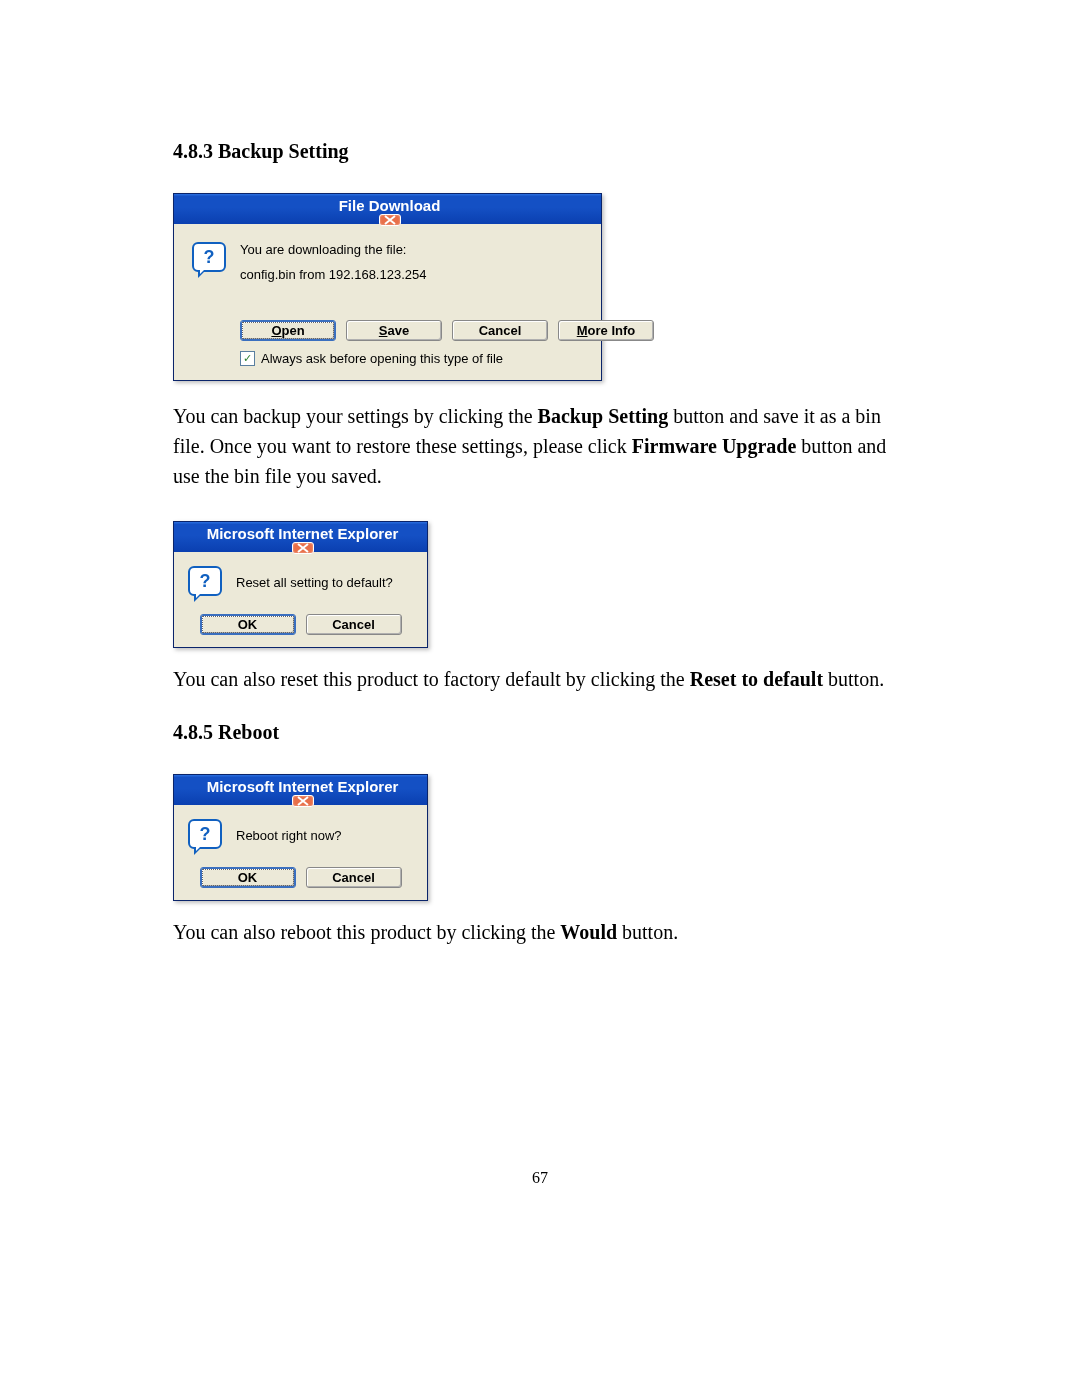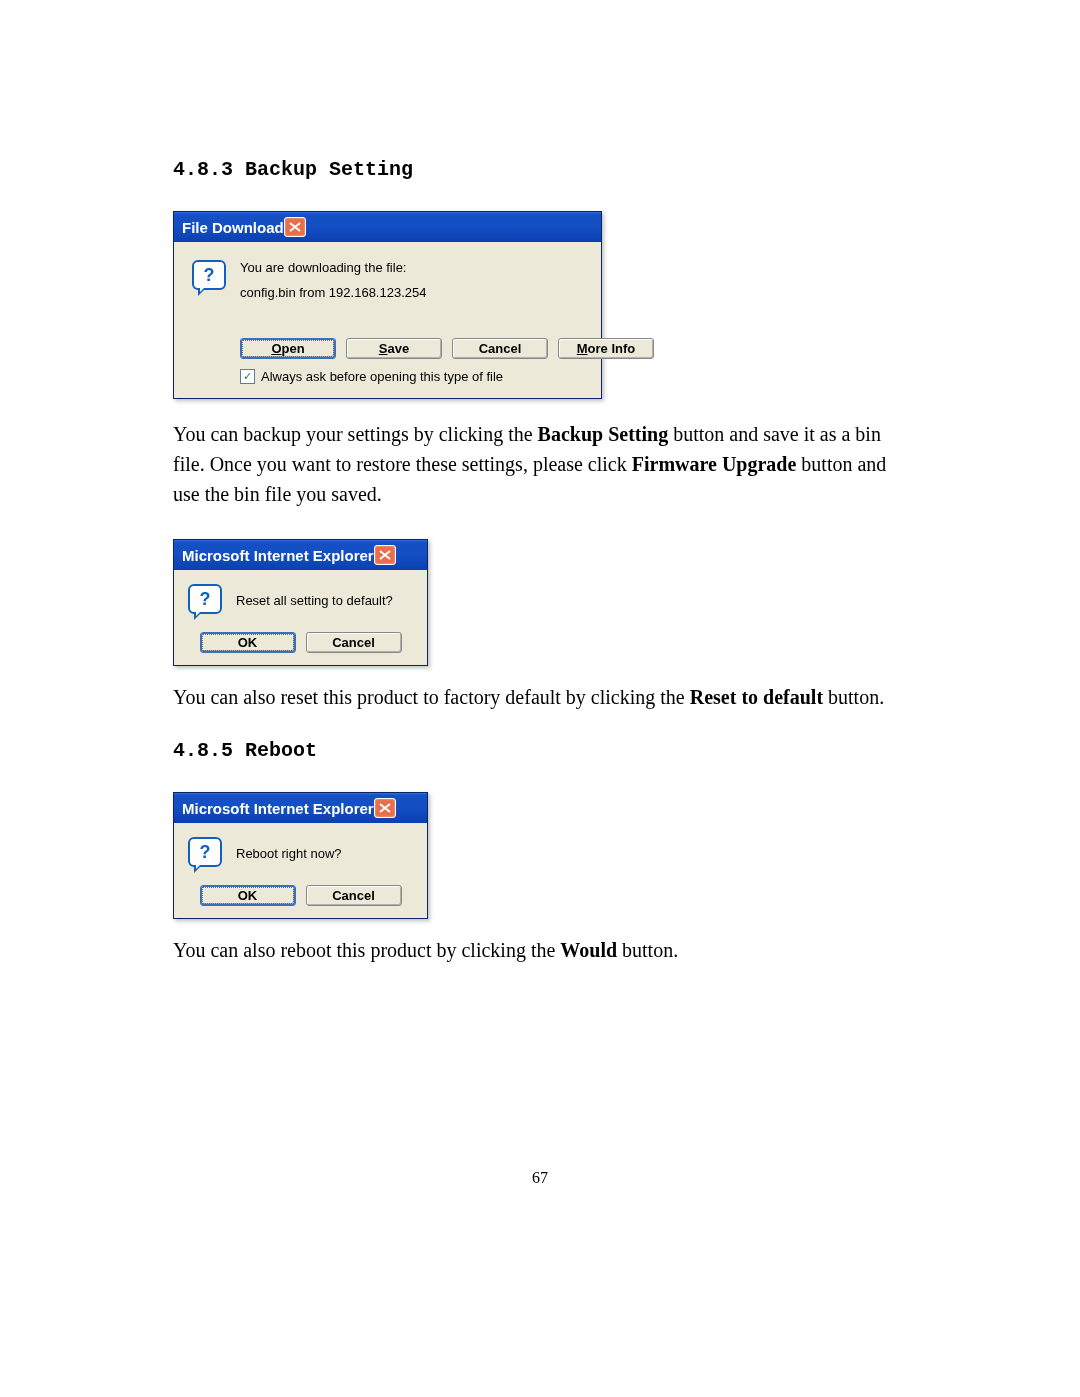--- a/index.html
+++ b/index.html
@@ -10,22 +10,21 @@
     width: 1080px;
     height: 1397px;
     position: relative;
   }
   .page {
     padding: 140px 173px 0 173px;
   }
   .section-heading {
     font-weight: bold;
     font-size: 20px;
-    margin: 18px 0 30px 0;
-    font-family: Liberation Mono, monospace;
+    margin: 0 0 30px 0;
   }
   .para {
     font-size: 20px;
     line-height: 1.5;
     margin: 18px 0 30px 0;
   }
   .para .bold { font-weight: bold; }
   .small-para {
     font-size: 20px;
     margin: 18px 0 30px 0;
@@ -37,26 +36,28 @@
     border: 1px solid #0a246a;
     background: #ece9d8;
     font-family: Tahoma, Arial, sans-serif;
     font-size: 13px;
     color: #000;
     box-shadow: 2px 2px 4px rgba(0,0,0,0.25);
   }
   .xp-titlebar {
     display: flex;
     align-items: center;
+    justify-content: space-between;
     padding: 3px 4px 3px 8px;
     background: linear-gradient(to bottom, #2a6fe0 0%, #1450c4 8%, #1450c4 45%, #0a3fb0 100%);
     color: #fff;
     font-weight: bold;
     font-size: 15px;
     height: 24px;
+    flex-direction: column;
   }
   .xp-close {
     width: 20px;
     height: 18px;
     background: #e86f49;
     border: 1px solid #fff;
     border-radius: 3px;
     display: flex;
     align-items: center;
     justify-content: center;

